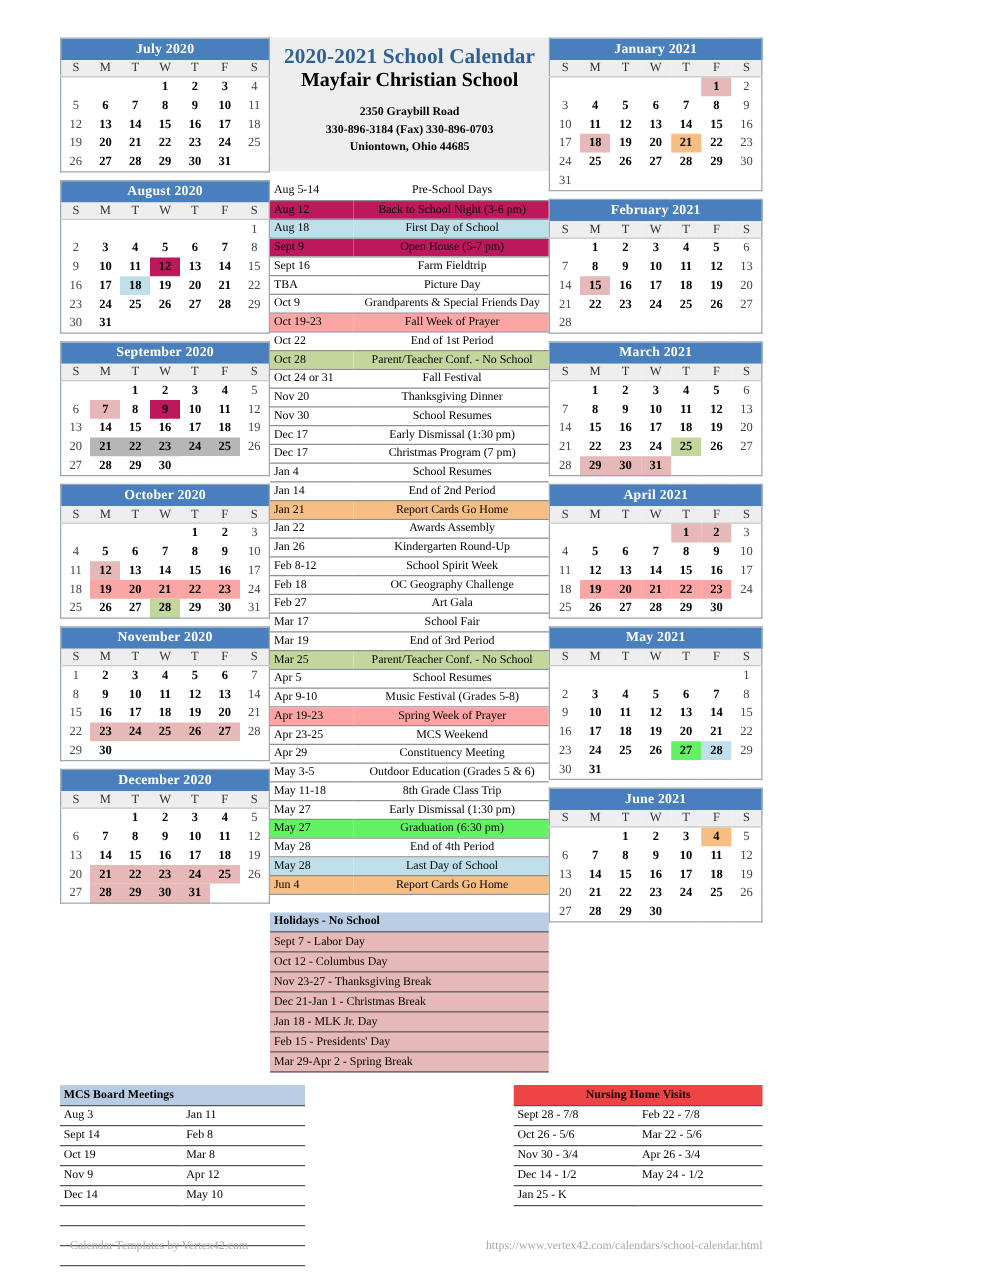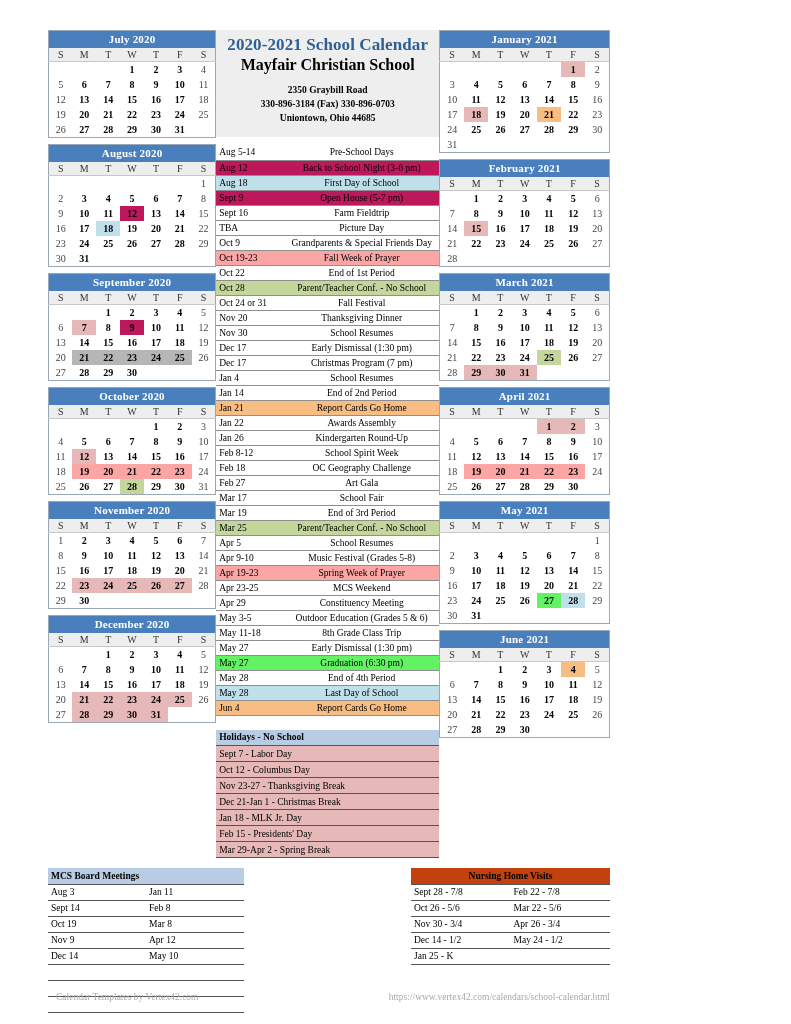--- a/index.html
+++ b/index.html
@@ -123,21 +123,21 @@
 
   
   .mini { width: 100%; border-collapse: collapse; table-layout: fixed; }
   .mini tr { height: 16px; }
   .mini td {
     font-size: 9.5px;
     border-bottom: 1px solid #555555;
     padding: 1px 3px;
   }
   .mini td.hd {
-    background: #c2410c;
+    background: #ef4444;
     font-weight: bold;
     text-align: center;
     border-bottom: 1px solid #555555;
   }
   .mini td.hdl {
     background: #b8cce4;
     font-weight: bold;
     text-align: left;
     border-bottom: 1px solid #555555;
   }

